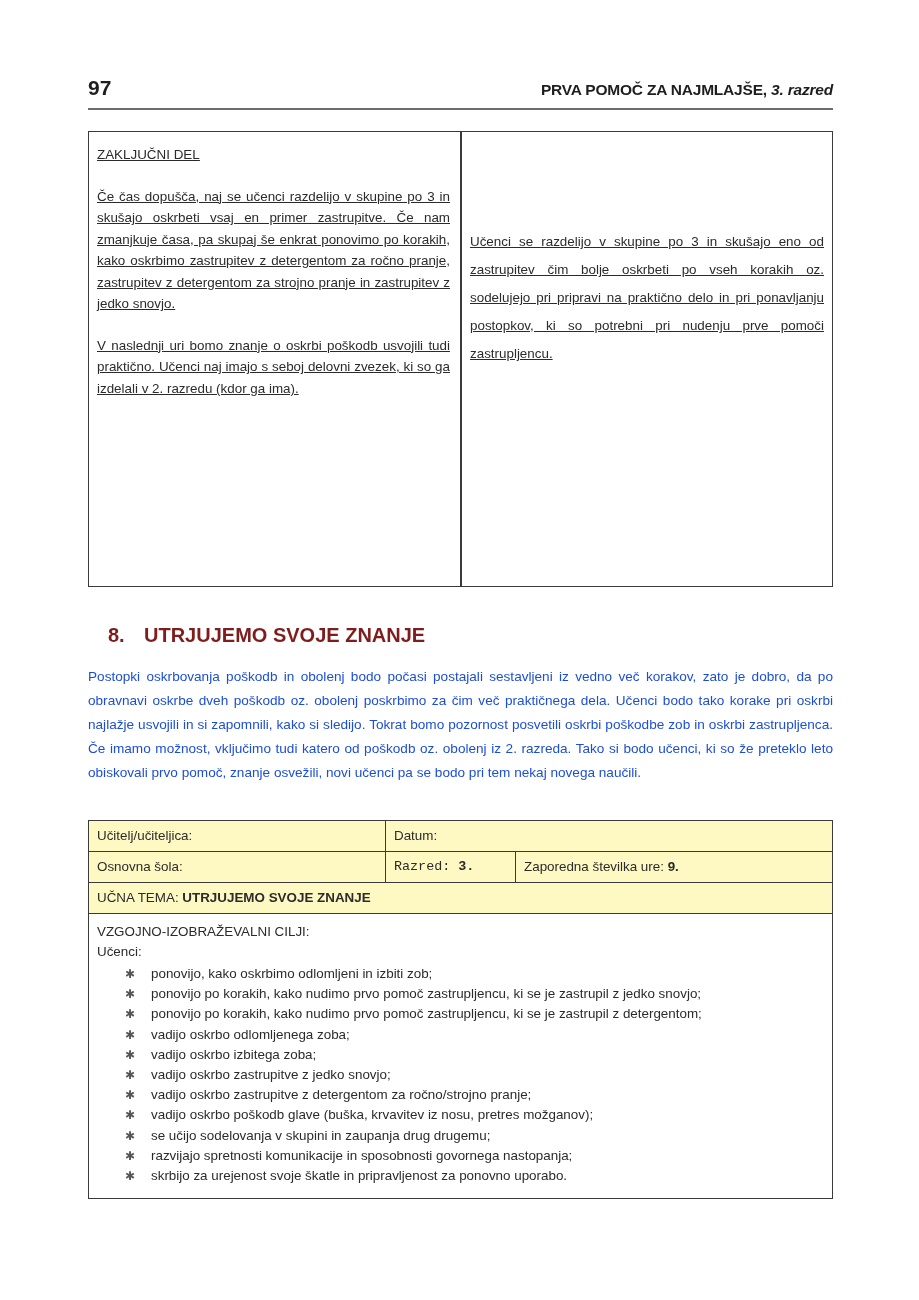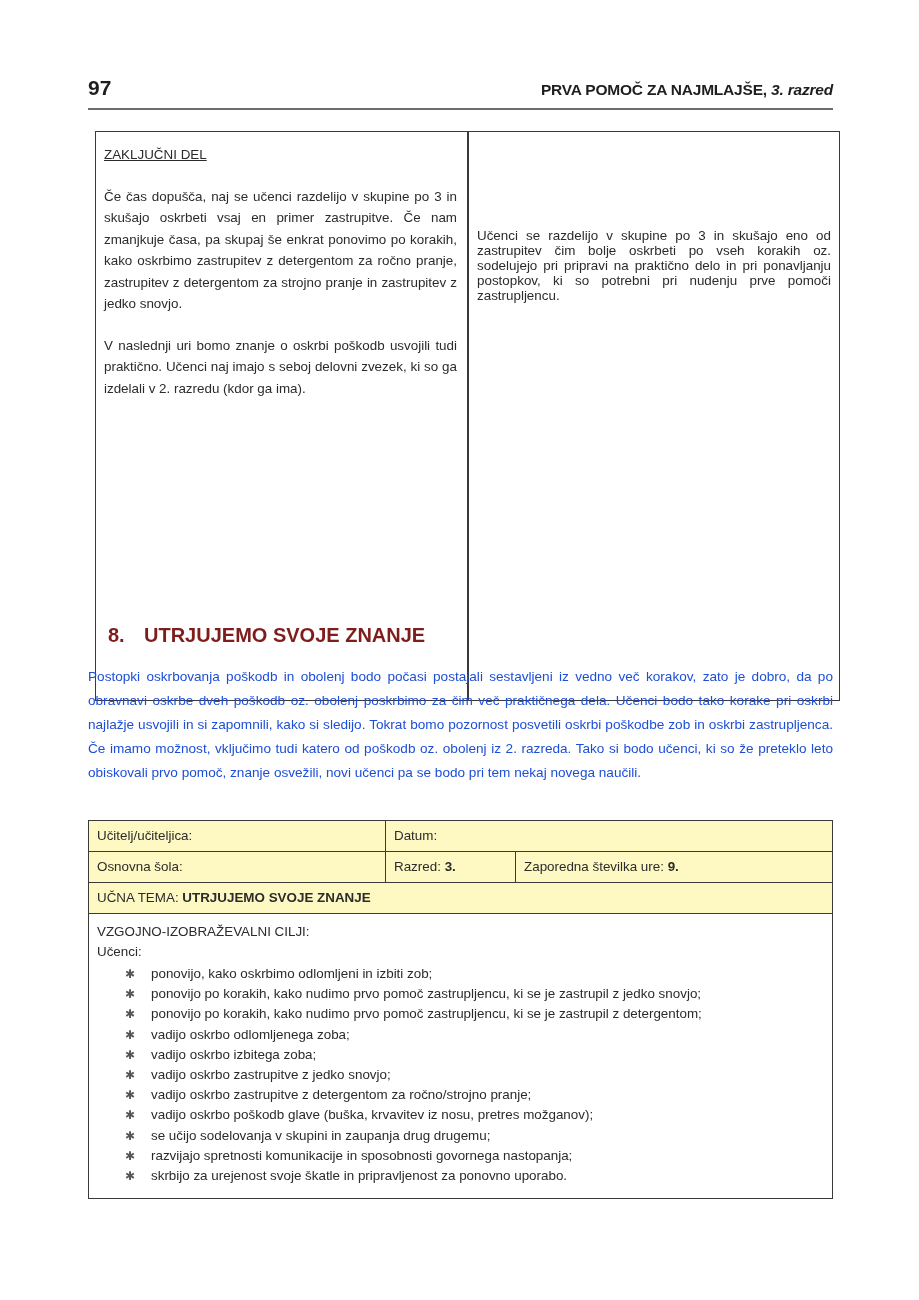--- a/index.html
+++ b/index.html
@@ -20,33 +20,34 @@
       font-family: "Liberation Sans Narrow", "Liberation Sans", sans-serif;
     }
     .running-title {
       position: absolute; right: 0; top: 5px;
       font-size: 15.5px; font-weight: bold; color: #1e1e1e;
       letter-spacing: -0.2px;
     }
     .running-title .italic { font-style: italic; }
 
     .top-table {
-      position: absolute; left: 95px; top: 131px; width: 745px; height: 570px;
+      position: absolute; left: 88px; top: 131px; width: 745px; height: 456px;
       border: 1.5px solid #3a3a3a;
       display: flex;
+      text-decoration: underline;
     }
     .top-left {
       width: 373px; border-right: 2px solid #3a3a3a;
       padding: 12px 10px 8px 8px;
       font-size: 13.4px; line-height: 21.5px; color: #2b2b2b;
     }
     .top-right {
       flex: 1;
       padding: 96px 8px 8px 8px;
-      font-size: 13.4px; line-height: 15px; color: #2b2b2b;
+      font-size: 13.4px; line-height: 28px; color: #2b2b2b;
     }
     .section-label { text-decoration: underline; margin-bottom: 20px; }
     .para { text-align: justify; margin-bottom: 20px; }
     .para:last-child { margin-bottom: 0; }
 
     .chapter-title {
       position: absolute; left: 108px; top: 624px;
       font-size: 20px; font-weight: bold; color: #7f1d1d;
     }
     .chapter-title .num { display: inline-block; width: 36px; }
@@ -57,21 +58,21 @@
 
     .lesson-table {
       position: absolute; left: 88px; top: 820px; width: 745px;
       border: 1.5px solid #3a3a3a;
       border-collapse: collapse;
     }
     .lesson-row { display: flex; border-bottom: 1.5px solid #3a3a3a; background: #fef9c3; height: 31px; }
     .lesson-cell { padding: 5px 8px; font-size: 13.4px; line-height: 20px; color: #2b2b2b; }
     .lesson-cell + .lesson-cell { border-left: 1.5px solid #3a3a3a; }
     .c1 { width: 296px; }
-    .c2 { width: 110px; }
+    .c2 { width: 110px; font-family: Liberation Mono, monospace; }
     .c2wide { flex: 1; }
     .c3 { flex: 1; margin-left: 20px; }
     .full { flex: 1; }
     .bold { font-weight: bold; }
     .goals {
       padding: 8px 8px 12px 8px; font-size: 13.4px; line-height: 20px; color: #2b2b2b;
     }
     .goals-list { list-style: none; padding-left: 28px; margin-top: 2px; }
     .goals-list li { display: flex; line-height: 20.2px; }
     .goals-list .bullet { width: 26px; color: #555; font-size: 12px; }

